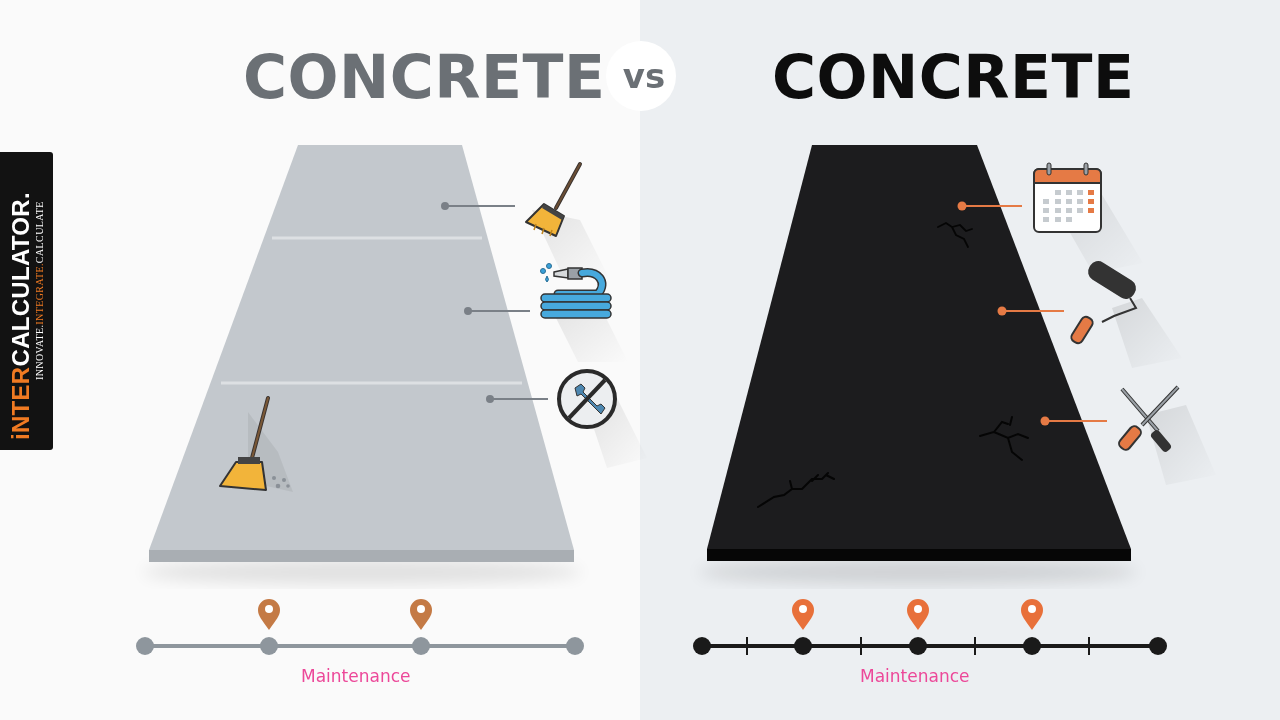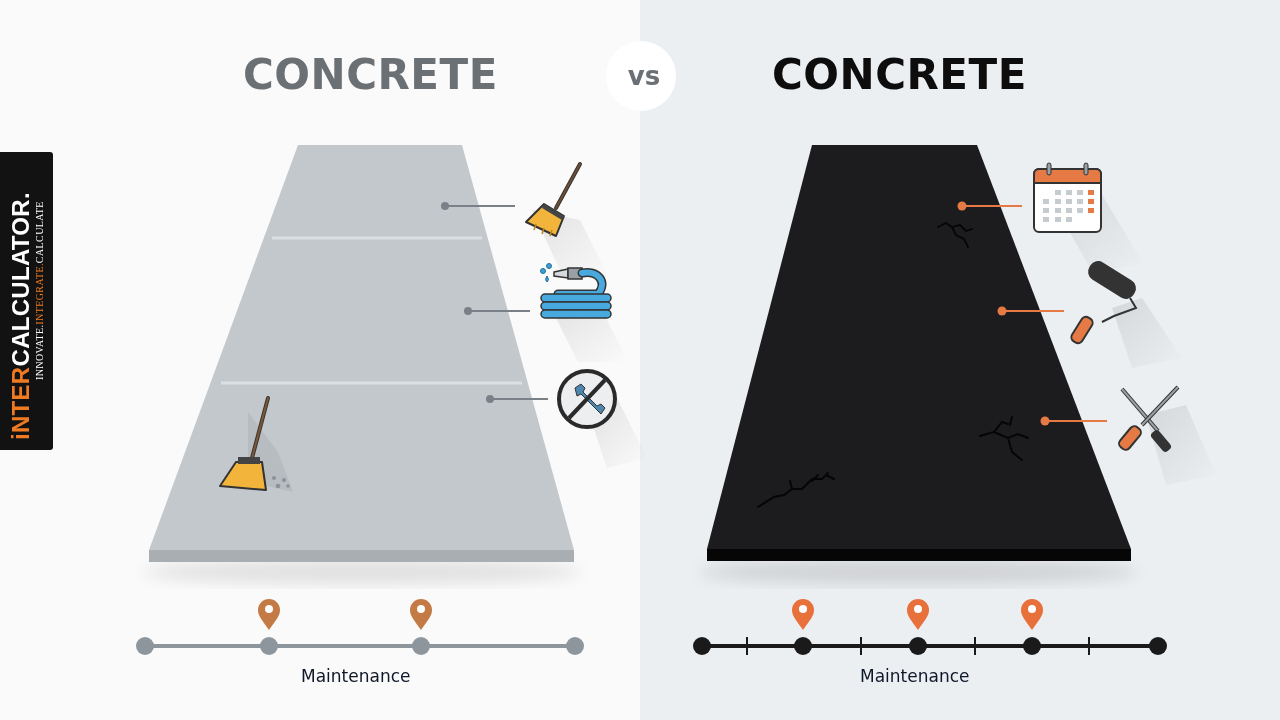--- a/index.html
+++ b/index.html
@@ -3,37 +3,37 @@
 <meta charset="utf-8">
 <style>
   * { margin: 0; padding: 0; box-sizing: border-box; }
   html, body { width: 1280px; height: 720px; overflow: hidden; }
   body { position: relative; font-family: "DejaVu Sans", sans-serif; background: #ffffff; }
 
   .half { position: absolute; top: 0; height: 720px; }
   .half-left { left: 0; width: 640px; background: #fafafa; }
   .half-right { left: 640px; width: 640px; background: #eceff2; }
 
-  .title { position: absolute; top: 50px; font-family: "DejaVu Sans", sans-serif; font-weight: bold; font-size: 42px; letter-spacing: 0.5px; text-align: center; }
+  .title { position: absolute; top: 42px; font-family: "DejaVu Sans", sans-serif; font-weight: bold; font-size: 60px; letter-spacing: 0.5px; text-align: center; }
   .title-left { left: 243px; color: #6b7075; }
   .title-right { left: 772px; color: #0d0d0d; }
 
   .vs-circle { position: absolute; left: 606px; top: 41px; width: 70px; height: 70px; border-radius: 50%; background: #ffffff; display: flex; align-items: center; justify-content: center; }
-  .vs-text { font-family: "DejaVu Sans", sans-serif; font-weight: bold; font-size: 26px; color: #6b7075; margin-left: 6px; }
+  .vs-text { font-family: "DejaVu Sans", sans-serif; font-weight: bold; font-size: 34px; color: #6b7075; margin-left: 6px; }
 
   .logo { position: absolute; left: 0; top: 152px; width: 53px; height: 298px; background: #121212; border-radius: 0 3px 3px 0; }
   .logo-inner { position: absolute; left: 50%; top: 50%; transform: translate(-50%, -50%) rotate(-90deg); width: 290px; height: 48px; display: flex; flex-direction: column; align-items: flex-start; justify-content: center; padding-left: 6px; }
   .logo-main { font-family: "Liberation Sans", sans-serif; font-weight: bold; font-size: 24px; color: #ffffff; letter-spacing: 0.3px; line-height: 26px; white-space: nowrap; }
   .logo-main .orange { color: #f07a22; }
   .logo-tag { font-family: "Liberation Serif", serif; font-size: 10px; color: #ffffff; letter-spacing: 0.4px; white-space: nowrap; margin-left: 60px; line-height: 12px; }
   .logo-tag .orange { color: #f07a22; }
 
   svg.scene { position: absolute; left: 0; top: 0; }
 
-  .caption { position: absolute; top: 666px; font-family: "DejaVu Sans", sans-serif; font-size: 17px; color: #0f172a; }
+  .caption { position: absolute; top: 666px; font-family: "DejaVu Sans", sans-serif; font-size: 17px; color: #ec4899; }
   .caption-left { left: 301px; }
   .caption-right { left: 860px; }
 </style>
 </head>
 <body>
 
 <div class="half half-left"></div>
 <div class="half half-right"></div>
 
 <svg class="scene" width="1280" height="720" viewBox="0 0 1280 720">

